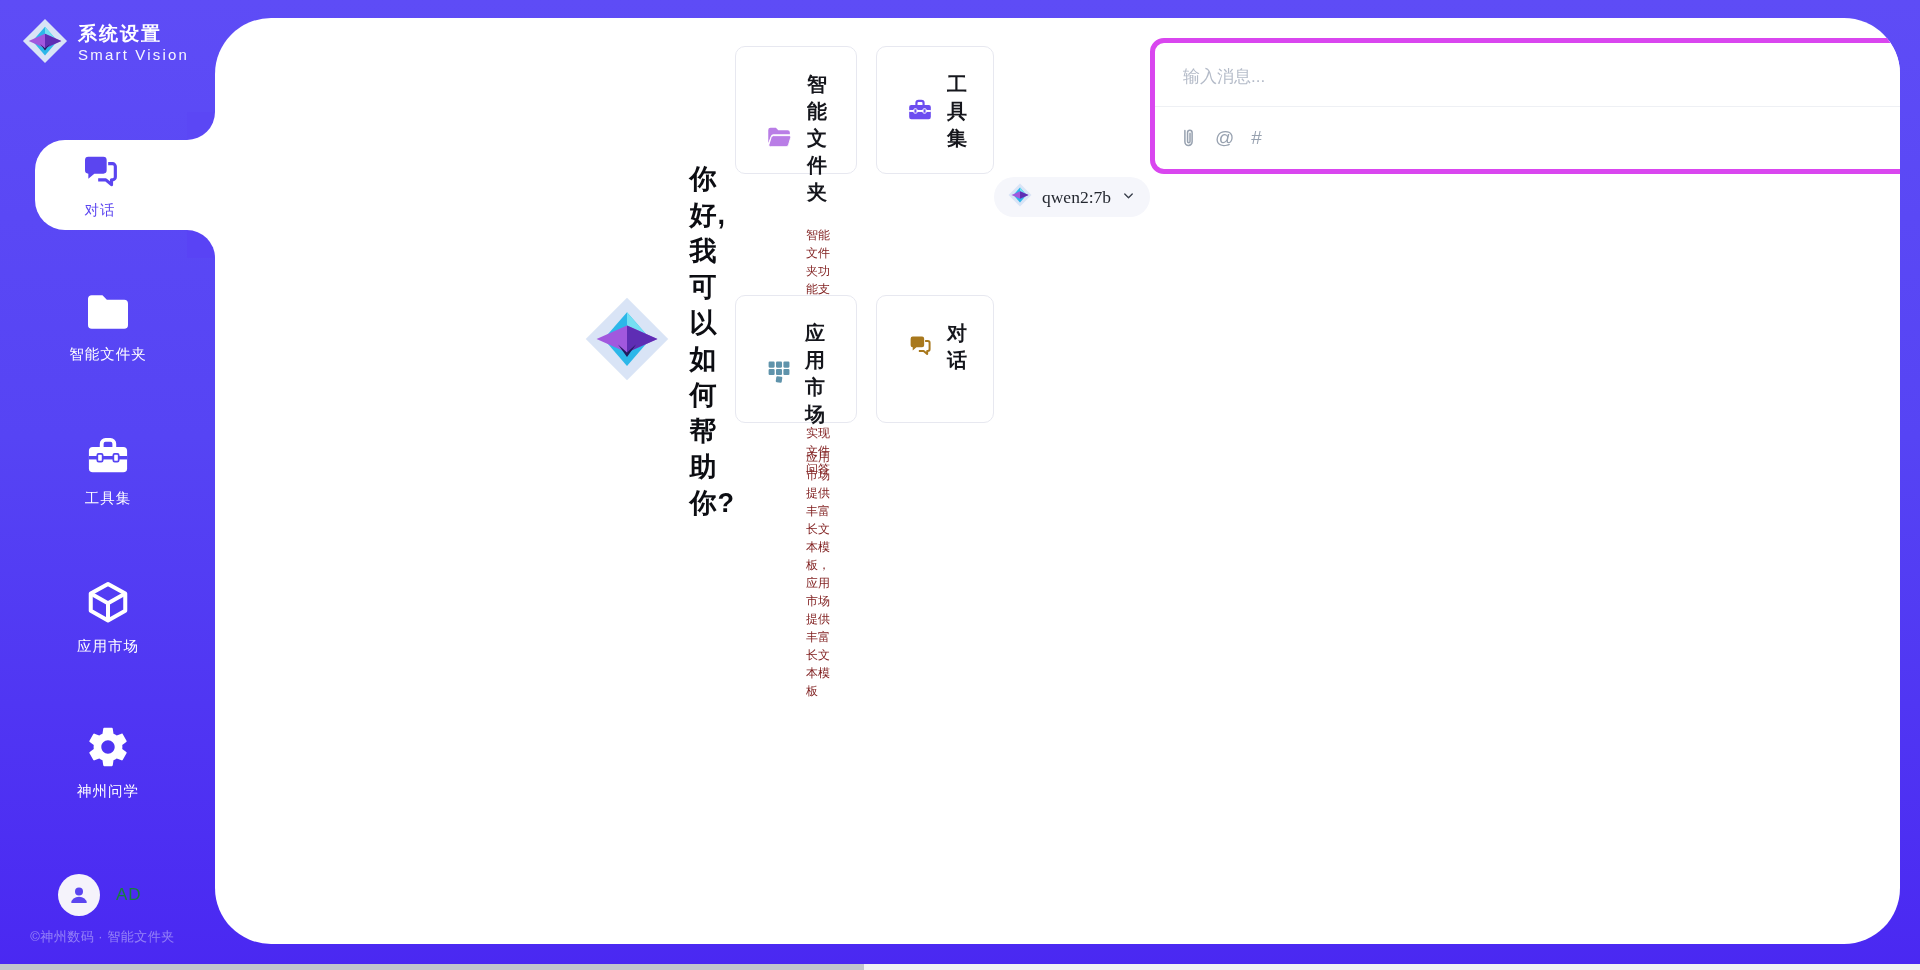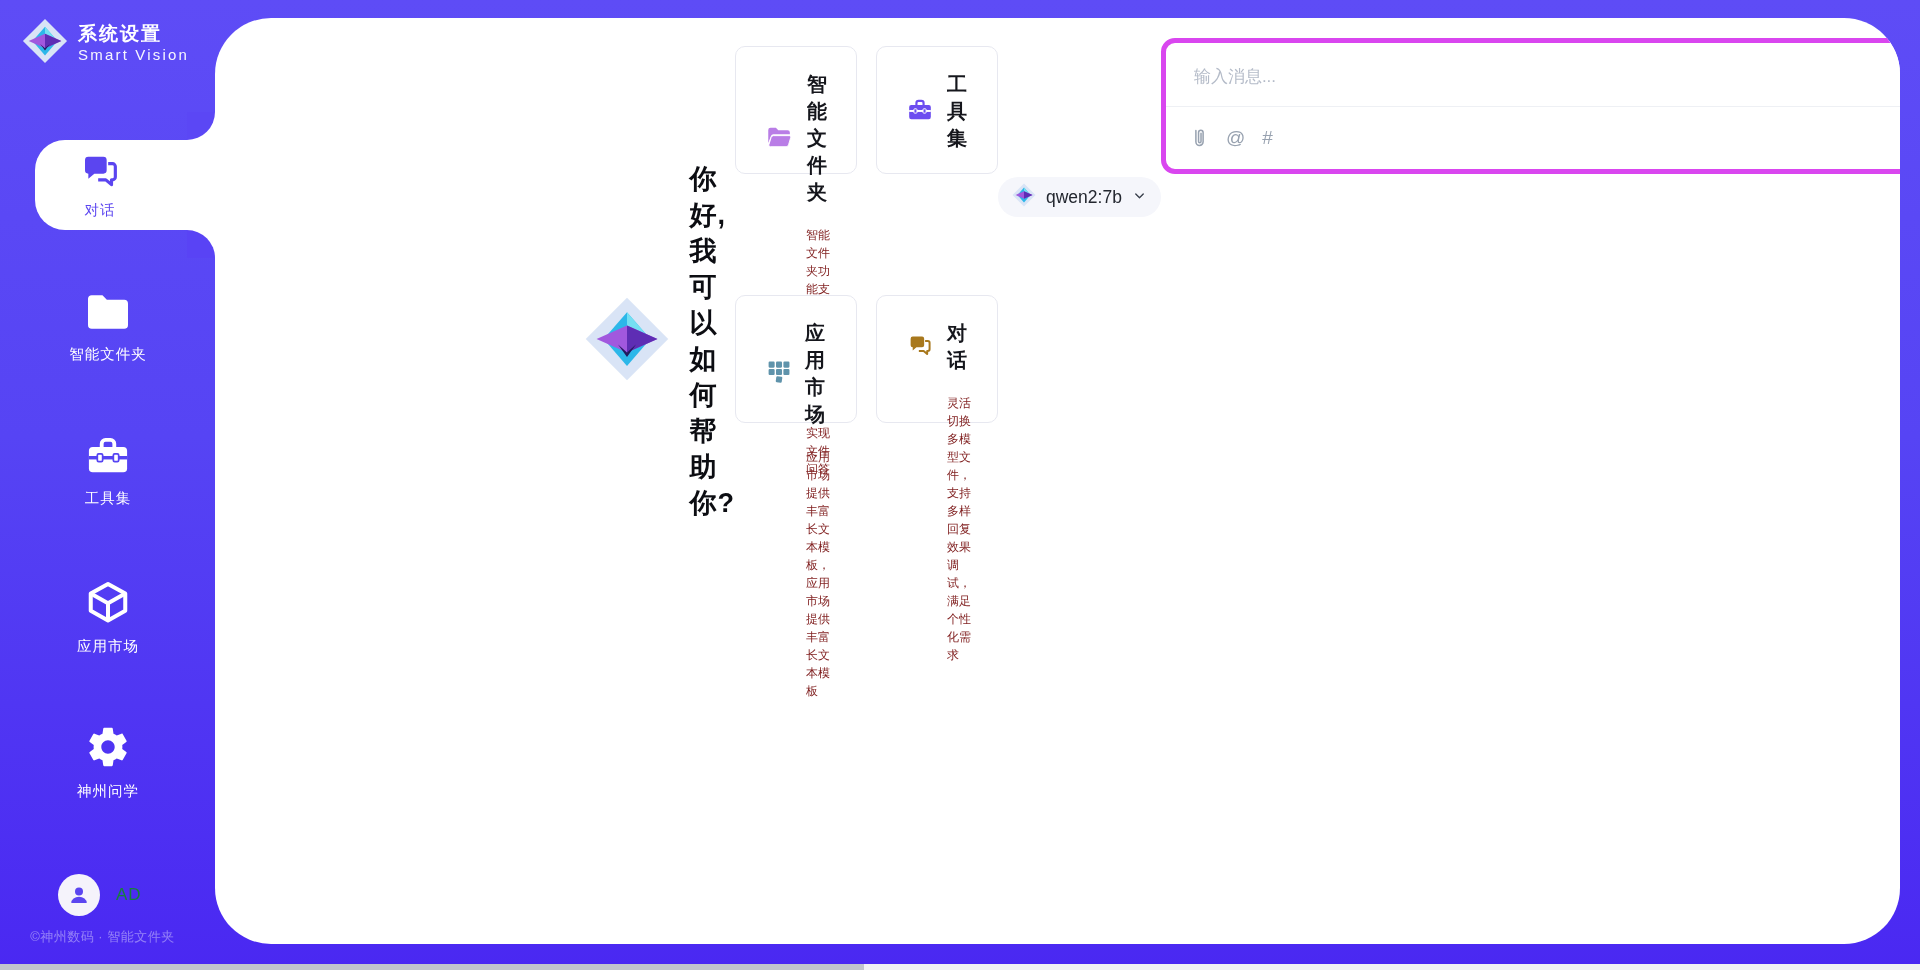--- a/index.html
+++ b/index.html
@@ -37,21 +37,21 @@
   .content{width:948px;margin:0 auto;display:flex;}
   .greeting{margin-top:143px;display:flex;align-items:center;gap:20px;}
   .greeting-title{font-size:27px;font-weight:700;color:#0c0d12;letter-spacing:1px;}
   .cards{margin-top:28px;display:grid;grid-template-columns:1fr 1fr;column-gap:19px;row-gap:22px;}
   .card{border:1px solid #e7e8f0;border-radius:10px;background:#fff;height:128px;box-sizing:border-box;
         padding:24px 26px 0 30px;cursor:pointer;}
   .card-head{display:flex;align-items:center;gap:14px;}
   .card-title{font-size:20px;font-weight:700;color:#15161c;}
   .card-desc{margin:20px 0 0 40px;font-size:12px;color:#7f1d1d;line-height:1.5;}
   .pill{margin-top:159px;align-self:flex-start;height:40px;border-radius:22px;background:#f5f6fb;
-        display:flex;align-items:center;gap:10px;padding:0 14px 0 14px;cursor:pointer;}
+        display:flex;align-items:center;gap:10px;padding:0 14px 0 14px;cursor:pointer;font-family:Liberation Serif, serif;}
   .pill-label{font-size:17.5px;color:#23272f;}
   .composer{margin-top:20px;border:5px solid #d946ef;border-radius:14px;background:#fff;height:136px;
             box-sizing:border-box;display:flex;flex-direction:column;}
   .composer-top{position:relative;flex:1;}
   .composer-input{width:860px;border:none;outline:none;resize:none;font-family:inherit;
                   font-size:17px;color:#30343c;margin:20px 0 0 26px;background:transparent;}
   .composer-input::placeholder{color:#b4bbc8;}
   .send-btn{position:absolute;right:22px;top:24px;width:28px;height:28px;border:none;background:transparent;
             padding:0;cursor:pointer;display:flex;align-items:center;justify-content:center;}
   .composer-divider{height:1px;background:#eef0f4;}
@@ -228,21 +228,20 @@
       <div class="card">
         <div class="card-head">
           <span>
             <svg width="26" height="25" viewBox="0 0 24 24">
               <path d="M16.9 8.6h2.6a1.7 1.7 0 0 1 1.7 1.7v6.3a1.7 1.7 0 0 1-1.7 1.7h-.6v2.9l-3.4-2.9h-4.6" fill="none" stroke="#a8781d" stroke-width="1.9" stroke-linejoin="round"></path>
               <path d="M3 6.4a2 2 0 0 1 2-2h9a2 2 0 0 1 2 2v6.2a2 2 0 0 1-2 2H8.6L5 17.7v-3.1a2 2 0 0 1-2-2z" fill="#a8781d"></path>
             </svg>
           </span>
           <span class="card-title">对话</span>
         </div>
-        <div class="card-desc">灵活切换多模型文件，支持多样回复效果调试，满足个性化需求</div>
       </div>
 
     </div>
 
     <div class="pill">
       <span>
         <svg width="24" height="24" viewBox="0 0 48 48">
           <polygon points="24,1 47,24 24,47 1,24" fill="#d9e4f6"></polygon>
           <polygon points="24,9 37,24 24,39 11,24" fill="#2cb7e9"></polygon>
           <polygon points="24,9 37,24 24,24" fill="#74dff2"></polygon>

